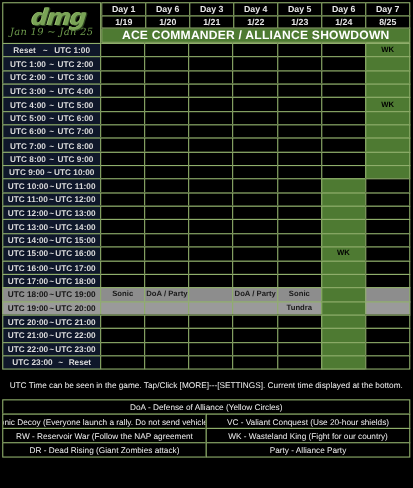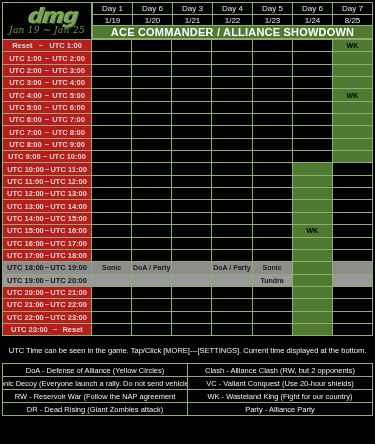--- a/index.html
+++ b/index.html
@@ -55,21 +55,21 @@
 
   .daycols { flex: 1 1 auto; }
   .dayrow { display: flex; width: 100%; }
   .daycell {
     flex: 1 1 0;
     height: 13px;
     border: 1px solid #8fae6b;
     background: #000;
     color: #e8e8e8;
     font-size: 8px;
-    font-weight: normal;
+    font-weight: bold;
     display: flex;
     align-items: center;
     justify-content: center;
     margin: 0 0 0 -1px;
   }
   .daycell:first-child { margin-left: 0; }
   .dayrow.second .daycell { height: 12px; margin-top: -1px; }
 
   .banner {
     width: 100%;
@@ -85,21 +85,21 @@
     align-items: center;
     justify-content: center;
   }
 
   
   .grid { width: 371px; margin-top: 0px; }
   .grow { display: flex; width: 100%; height: 12.35px; }
   .tcell {
     width: 90px; flex: 0 0 90px;
     border: 1px solid #8fae6b;
-    background: #b91c1c;
+    background: #0f172a;
     color: #dcdcdc;
     font-size: 7.5px;
     font-weight: bold;
     display: flex;
     align-items: center;
     justify-content: space-evenly;
     margin-top: -1px;
     padding: 0 3px;
   }
   .tcell span { white-space: nowrap; }
@@ -526,21 +526,20 @@
         <div class="ecell green"></div>
         <div class="ecell "></div>
       </div>
     </div>
 
   <div class="note">UTC Time can be seen in the game. Tap/Click [MORE]---[SETTINGS]. Current time displayed at the bottom.</div>
 
   <div class="legend" id="legend">
       <div class="lrow">
         <div class="lcell">DoA - Defense of Alliance (Yellow Circles)</div>
-        <div class="lcell">Clash - Alliance Clash (RW, but 2 opponents)</div>
       </div>
       <div class="lrow">
         <div class="lcell">Sonic Decoy (Everyone launch a rally. Do not send vehicles)</div>
         <div class="lcell">VC - Valiant Conquest (Use 20-hour shields)</div>
       </div>
       <div class="lrow">
         <div class="lcell">RW - Reservoir War (Follow the NAP agreement</div>
         <div class="lcell">WK - Wasteland King (Fight for our country)</div>
       </div>
       <div class="lrow">

